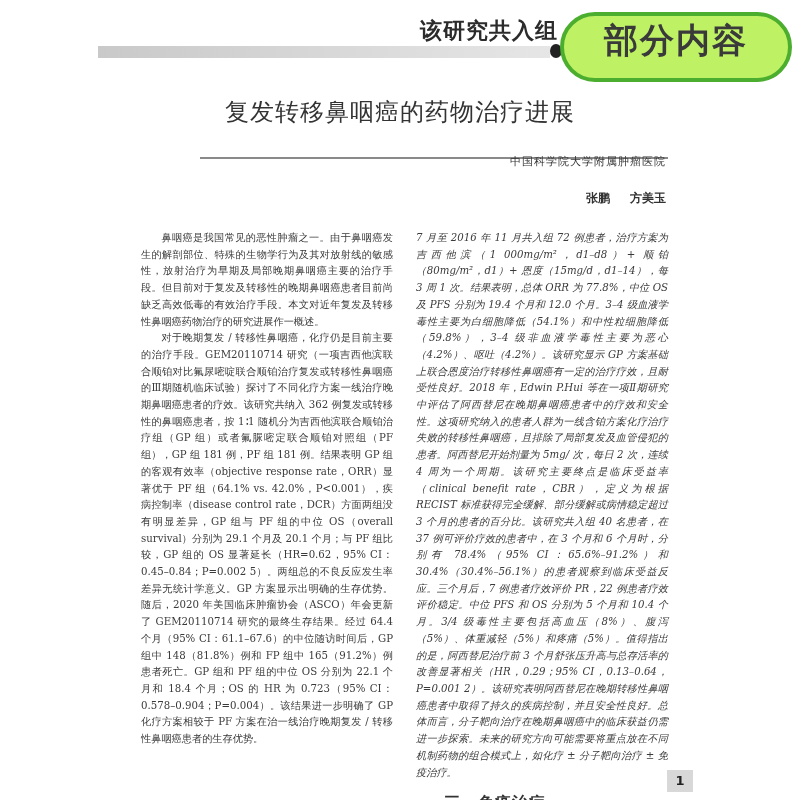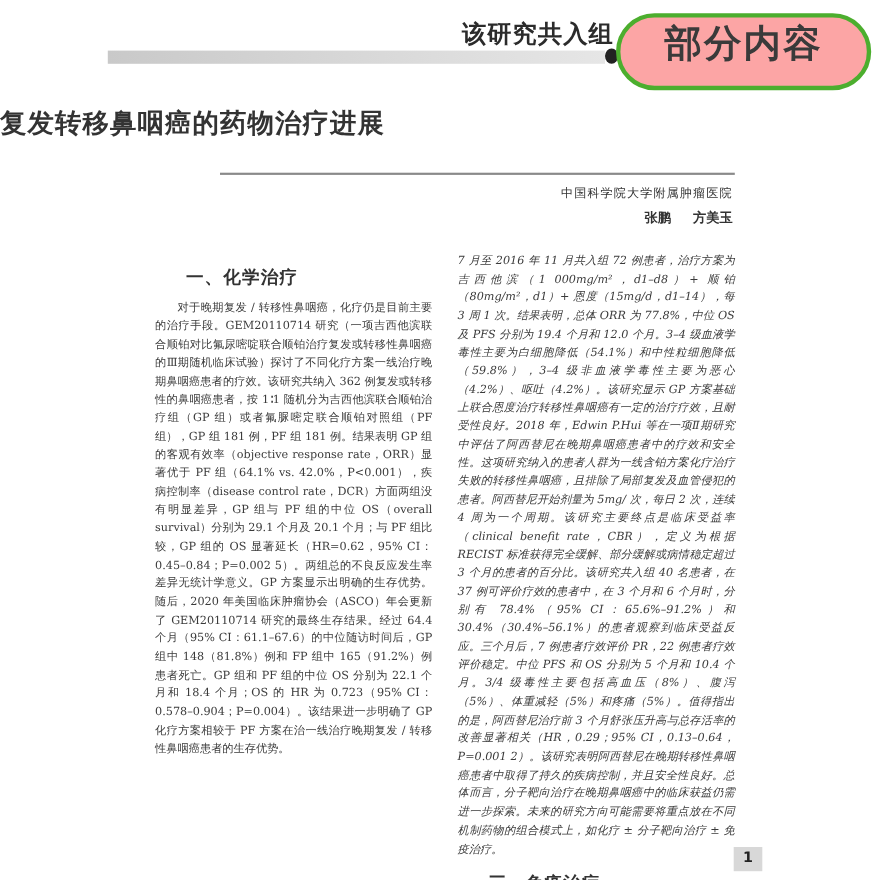--- a/index.html
+++ b/index.html
@@ -4,29 +4,29 @@
 <style>
   html, body { margin:0; padding:0; background:#ffffff; }
   body { width:800px; height:800px; position:relative; overflow:hidden;
          font-family:"DejaVu Serif","Liberation Serif",serif; color:#2a2a2a; }
   .section-tag { position:absolute; left:420px; top:16px; font-family:"DejaVu Sans","Liberation Sans",sans-serif;
          font-weight:bold; font-size:22px; color:#2b2b2b; letter-spacing:1px; }
   .gray-bar { position:absolute; left:98px; top:46px; width:452px; height:12px;
          background:linear-gradient(to right,#c9c9c9,#e6e6e6); }
   .dot { position:absolute; left:550px; top:44px; width:12px; height:14px; border-radius:50%; background:#222; }
   .badge { position:absolute; left:560px; top:12px; width:232px; height:70px; border-radius:36px;
-         background:#fca5a5; border:4px solid #4cae2e; box-sizing:border-box; text-align:center; }
+         background:#bef264; border:4px solid #4cae2e; box-sizing:border-box; text-align:center; }
   .badge-cn { font-family:"DejaVu Sans","Liberation Sans",sans-serif; font-weight:bold; font-size:34px;
          color:#3a3a3a; letter-spacing:2px; line-height:40px; margin-top:4px; }
   .badge-en { font-family:"Liberation Sans","DejaVu Sans",sans-serif; font-size:12px; color:#3a3a3a;
          letter-spacing:0.5px; line-height:14px; }
-  .title { position:absolute; left:0; width:800px; top:96px; text-align:left;
-         font-size:24px; font-weight:bold; color:#333; letter-spacing:1px; }
+  .title { position:absolute; left:0; width:800px; top:96px; text-align:center;
+         font-size:24px; font-weight:normal; color:#333; letter-spacing:1px; }
   .title-rule { position:absolute; left:200px; width:468px; top:157px; height:2px; background:#8a8a8a; }
-  .affil { position:absolute; right:134px; top:168px; font-size:11px; color:#333; letter-spacing:1px; }
+  .affil { position:absolute; right:134px; top:154px; font-size:11px; color:#333; letter-spacing:1px; }
   .authors { position:absolute; right:134px; top:190px; font-family:"DejaVu Sans","Liberation Sans",sans-serif;
          font-size:12px; font-weight:bold; color:#333; }
   .authors span + span { margin-left:20px; }
   .col { position:absolute; top:230px; width:252px; font-size:10.2px; line-height:16.7px; color:#3a3a3a; text-align:justify; }
   .col.left { left:141px; }
   .col.right { left:416px; top:230px; }
   .col p { margin:0; text-indent:2em; }
   .col p.cont { text-indent:0;font-style:italic; }
   .col h2 { margin:14px 0 12px 0; font-size:16px; font-weight:bold; color:#333; padding-left:28px; letter-spacing:1px; }
   .page-num { position:absolute; left:667px; top:770px; width:26px; height:22px; background:#d8d8d8;
@@ -44,21 +44,21 @@
 </div>
 
 <div class="title">复发转移鼻咽癌的药物治疗进展</div>
 <div class="title-rule"></div>
 <div class="affil">中国科学院大学附属肿瘤医院</div>
 <div class="authors">
   <span>张鹏</span><span>方美玉</span>
 </div>
 
 <div class="col left">
-  <h2>一、化学治疗</h2>
+  <p>鼻咽癌是我国常见的恶性肿瘤之一。由于鼻咽癌发生的解剖部位、特殊的生物学行为及其对放射线的敏感性，放射治疗为早期及局部晚期鼻咽癌主要的治疗手段。但目前对于复发及转移性的晚期鼻咽癌患者目前尚缺乏高效低毒的有效治疗手段。本文对近年复发及转移性鼻咽癌药物治疗的研究进展作一概述。</p>
   <p>对于晚期复发 / 转移性鼻咽癌，化疗仍是目前主要的治疗手段。GEM20110714 研究（一项吉西他滨联合顺铂对比氟尿嘧啶联合顺铂治疗复发或转移性鼻咽癌的Ⅲ期随机临床试验）探讨了不同化疗方案一线治疗晚期鼻咽癌患者的疗效。该研究共纳入 362 例复发或转移性的鼻咽癌患者，按 1∶1 随机分为吉西他滨联合顺铂治疗组（GP 组）或者氟脲嘧定联合顺铂对照组（PF 组），GP 组 181 例，PF 组 181 例。结果表明 GP 组的客观有效率（objective response rate，ORR）显著优于 PF 组（64.1% vs. 42.0%，P&lt;0.001），疾病控制率（disease control rate，DCR）方面两组没有明显差异，GP 组与 PF 组的中位 OS（overall survival）分别为 29.1 个月及 20.1 个月；与 PF 组比较，GP 组的 OS 显著延长（HR=0.62，95% CI：0.45–0.84；P=0.002 5）。两组总的不良反应发生率差异无统计学意义。GP 方案显示出明确的生存优势。随后，2020 年美国临床肿瘤协会（ASCO）年会更新了 GEM20110714 研究的最终生存结果。经过 64.4 个月（95% CI：61.1–67.6）的中位随访时间后，GP 组中 148（81.8%）例和 FP 组中 165（91.2%）例患者死亡。GP 组和 PF 组的中位 OS 分别为 22.1 个月和 18.4 个月；OS 的 HR 为 0.723（95% CI：0.578–0.904；P=0.004）。该结果进一步明确了 GP 化疗方案相较于 PF 方案在治一线治疗晚期复发 / 转移性鼻咽癌患者的生存优势。</p>
 
 </div>
 
 <div class="col right">
   <p class="cont">7 月至 2016 年 11 月共入组 72 例患者，治疗方案为吉西他滨（1 000mg/m²，d1–d8）+ 顺铂（80mg/m²，d1）+ 恩度（15mg/d，d1–14），每 3 周 1 次。结果表明，总体 ORR 为 77.8%，中位 OS 及 PFS 分别为 19.4 个月和 12.0 个月。3–4 级血液学毒性主要为白细胞降低（54.1%）和中性粒细胞降低（59.8%），3–4 级非血液学毒性主要为恶心（4.2%）、呕吐（4.2%）。该研究显示 GP 方案基础上联合恩度治疗转移性鼻咽癌有一定的治疗疗效，且耐受性良好。2018 年，Edwin P.Hui 等在一项Ⅱ期研究中评估了阿西替尼在晚期鼻咽癌患者中的疗效和安全性。这项研究纳入的患者人群为一线含铂方案化疗治疗失败的转移性鼻咽癌，且排除了局部复发及血管侵犯的患者。阿西替尼开始剂量为 5mg/ 次，每日 2 次，连续 4 周为一个周期。该研究主要终点是临床受益率（clinical benefit rate，CBR），定义为根据 RECIST 标准获得完全缓解、部分缓解或病情稳定超过 3 个月的患者的百分比。该研究共入组 40 名患者，在 37 例可评价疗效的患者中，在 3 个月和 6 个月时，分别有 78.4%（95% CI：65.6%–91.2%）和 30.4%（30.4%–56.1%）的患者观察到临床受益反应。三个月后，7 例患者疗效评价 PR，22 例患者疗效评价稳定。中位 PFS 和 OS 分别为 5 个月和 10.4 个月。3/4 级毒性主要包括高血压（8%）、腹泻（5%）、体重减轻（5%）和疼痛（5%）。值得指出的是，阿西替尼治疗前 3 个月舒张压升高与总存活率的改善显著相关（HR，0.29；95% CI，0.13–0.64，P=0.001 2）。该研究表明阿西替尼在晚期转移性鼻咽癌患者中取得了持久的疾病控制，并且安全性良好。总体而言，分子靶向治疗在晚期鼻咽癌中的临床获益仍需进一步探索。未来的研究方向可能需要将重点放在不同机制药物的组合模式上，如化疗 ± 分子靶向治疗 ± 免疫治疗。</p>
   <h2>三、免疫治疗</h2>
 
 </div>
 

